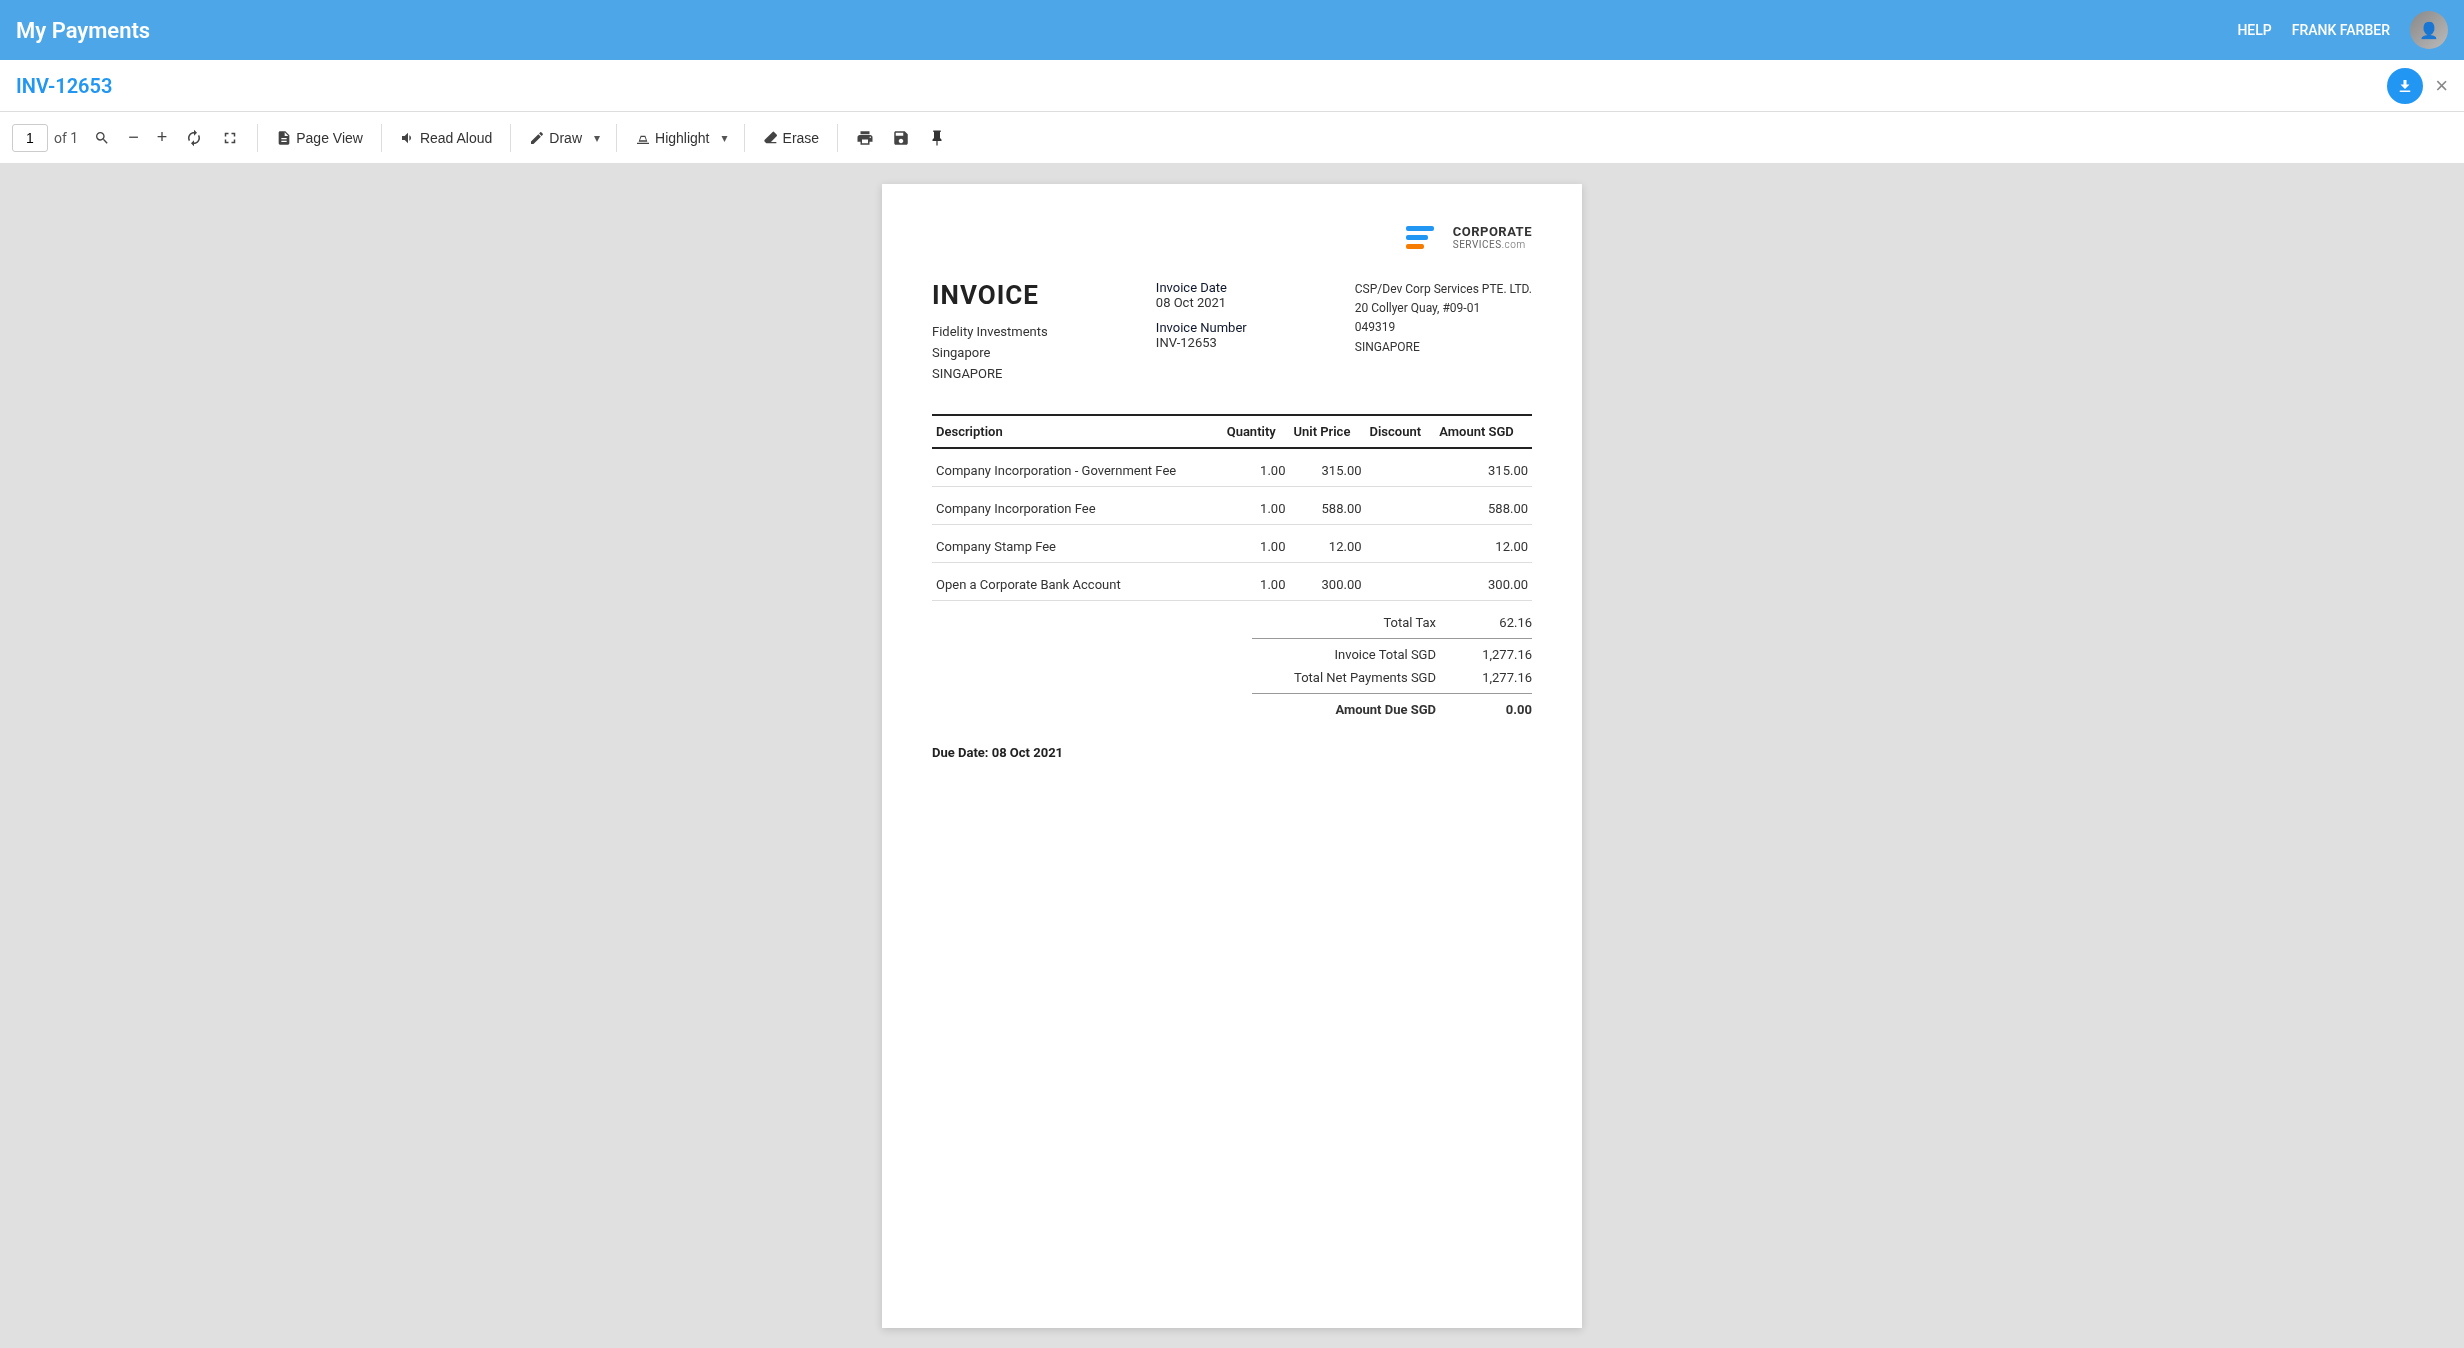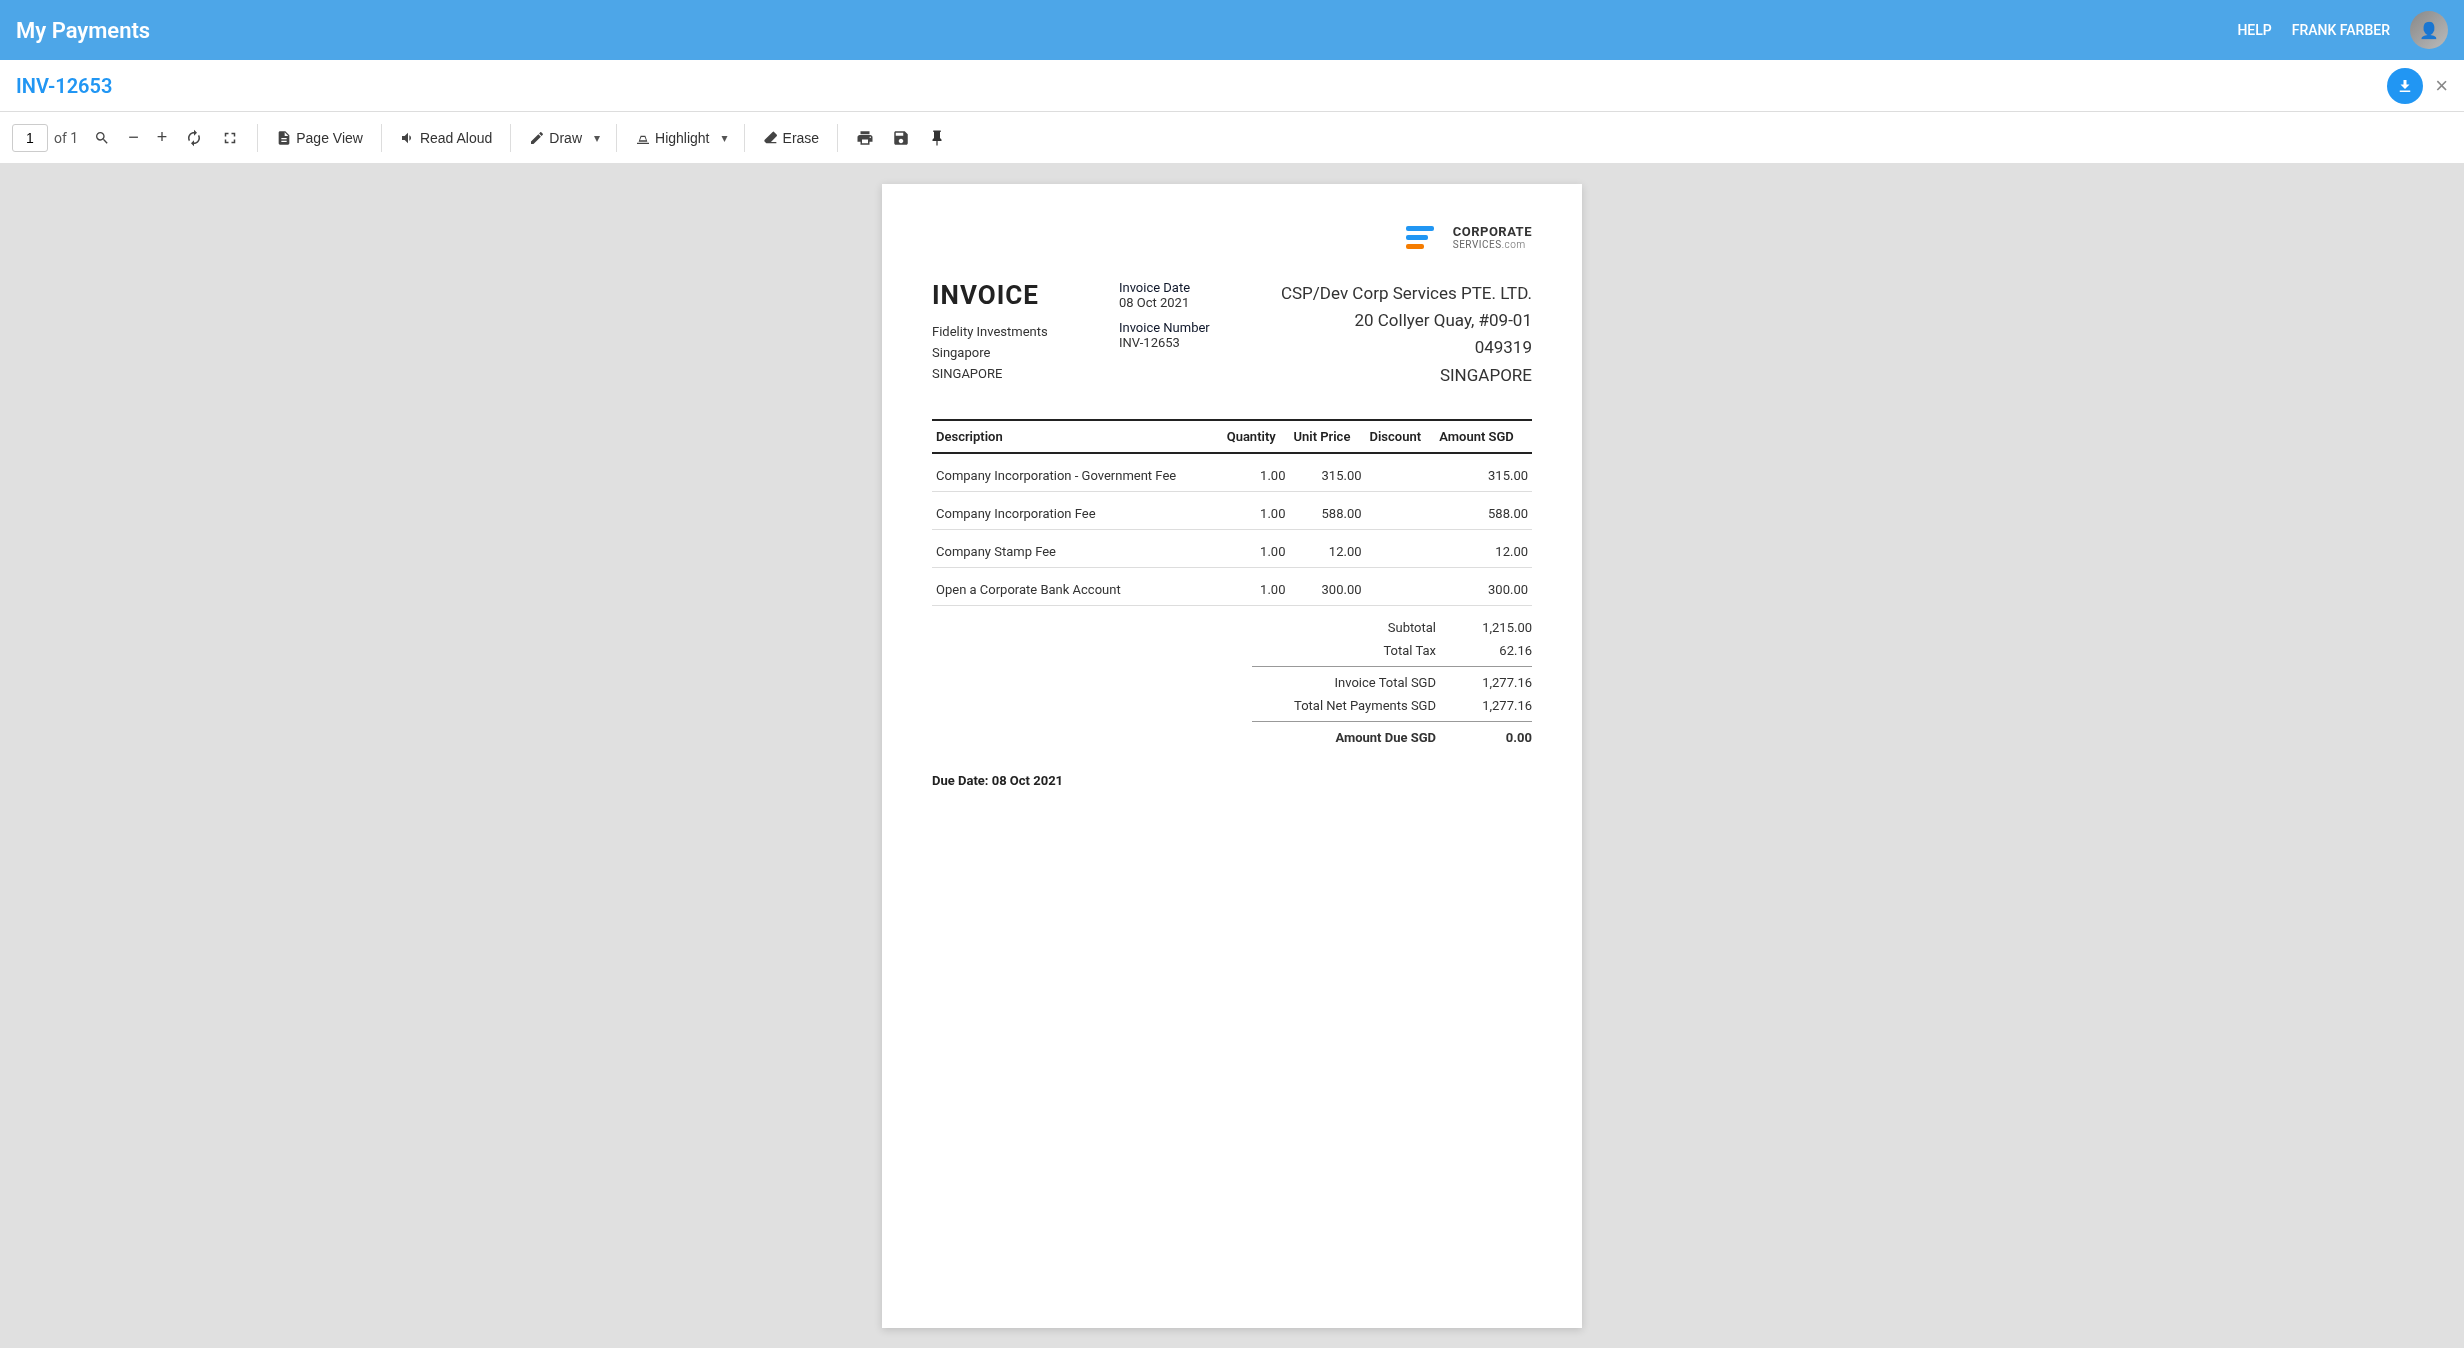--- a/index.html
+++ b/index.html
@@ -213,21 +213,21 @@
       letter-spacing: 1px;
       margin-bottom: 12px;
     }
     .client-info { font-size: 13px; color: #333; line-height: 1.6; }
 
     .invoice-meta-block { flex: 0 0 auto; }
     .invoice-meta-row { margin-bottom: 10px; font-size: 13px; }
     .meta-label { font-weight: 400; color: #0f172a; }
     .meta-value { color: #333; }
 
-    .company-address-block { font-size: 17px; color: #333; line-height: 1.6; text-align: right; }
+    .company-address-block { font-size: 12px; color: #333; line-height: 1.6; text-align: left; }
 
     
     .invoice-table {
       width: 100%;
       border-collapse: collapse;
       margin-top: 20px;
       font-size: 13px;
     }
     .invoice-table thead tr {
       border-top: 2px solid #222;
@@ -487,24 +487,20 @@
       <td class="right">1.00</td>
       <td class="right">300.00</td>
       <td class="right"></td>
       <td class="right">300.00</td>
     </tr>
         </tbody>
     </table>
 
     <div class="totals-section">
       <div class="total-row">
-        <span class="total-label">Subtotal</span>
-        <span class="total-value">1,215.00</span>
-      </div>
-      <div class="total-row">
         <span class="total-label">Total Tax</span>
         <span class="total-value">62.16</span>
       </div>
       <hr class="total-divider">
       <div class="total-row">
         <span class="total-label">Invoice Total SGD</span>
         <span class="total-value">1,277.16</span>
       </div>
       <div class="total-row">
         <span class="total-label">Total Net Payments SGD</span>

